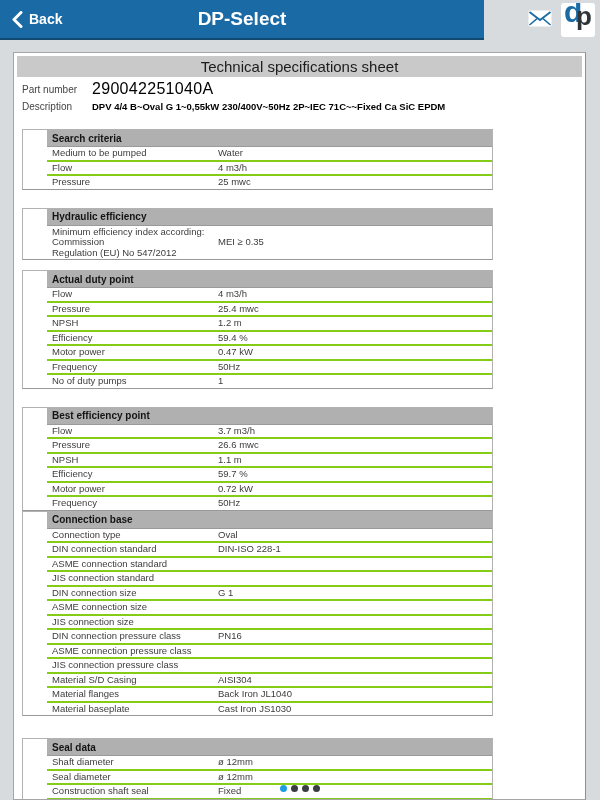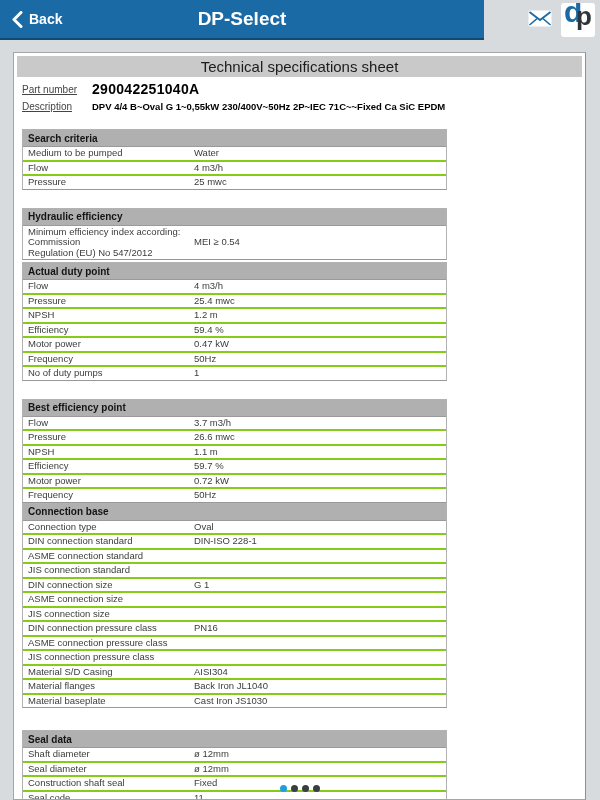--- a/index.html
+++ b/index.html
@@ -44,30 +44,31 @@
     background: #fff; border: 1px solid #a5a5a5; border-right-color: #8f8f8f;
     box-sizing: border-box; padding: 3px; overflow: hidden;
   }
   .sheet-titlebar {
     height: 21px; line-height: 21px; background: #c9c9c9;
     text-align: center; font-size: 15px; color: #1c1c1c;
   }
   .meta-row { display: flex; align-items: center; height: 16px; }
   .meta-row.part { margin-top: 4px; }
   .meta-row.desc { margin-top: 1px; }
-  .meta-label { width: 75px; padding-left: 5px; box-sizing: border-box; font-size: 10px; color: #444; text-decoration: underline; }
-  .part-value { font-size: 14px; font-weight: bold; color: #000; letter-spacing: .3px; }
+  .meta-label { width: 75px; padding-left: 5px; box-sizing: border-box; font-size: 10px; color: #444; }
+  .part-value { font-size: 16px; font-weight: normal; color: #000; letter-spacing: .3px; }
   .desc-value { font-size: 9.5px; font-weight: bold; color: #000; }
   
   .table {
-    width: 425px; margin-left: 5px;
+    width: 471px; margin-left: 5px;
     border: 1px solid #b2b2b2; border-bottom-color: #989898;
     box-sizing: border-box;
-  }
-  .s0 { margin-top: 15px; } .s1 { margin-top: 18px; } .s2 { margin-top: 2px; }
+    padding-left: 24px;
+  }
+  .s0 { margin-top: 15px; } .s1 { margin-top: 18px; } .s2 { margin-top: 10px; }
   .s3 { margin-top: 18px; } .s4 { margin-top: 0; } .s5 { margin-top: 22px; }
   .thead {
     height: 16px; background: #b0b0b0; border-bottom: 1px solid #9a9a9a;
     display: flex; align-items: center; padding-left: 5px;
     font-size: 10px; font-weight: bold; color: #141414;
   }
   .trow {
     display: flex; align-items: center; min-height: 12px;
     border-bottom: 2px solid #84cc16;
     font-size: 9.5px; color: #3c3c3c;
@@ -140,21 +141,21 @@
             <div class="tvalue">25 mwc</div>
           </div>
         </div>
   </div>
       <div class="table s1">
     <div class="thead">Hydraulic efficiency</div>
     <div class="rows">
           <div class="trow">
             <div class="tlabel">Minimum efficiency index according: Commission
 Regulation (EU) No 547/2012</div>
-            <div class="tvalue">MEI ≥ 0.54</div>
+            <div class="tvalue">MEI ≥ 0.35</div>
           </div>
         </div>
   </div>
       <div class="table s2">
     <div class="thead">Actual duty point</div>
     <div class="rows">
           <div class="trow">
             <div class="tlabel">Flow</div>
             <div class="tvalue">4 m3/h</div>
           </div>

